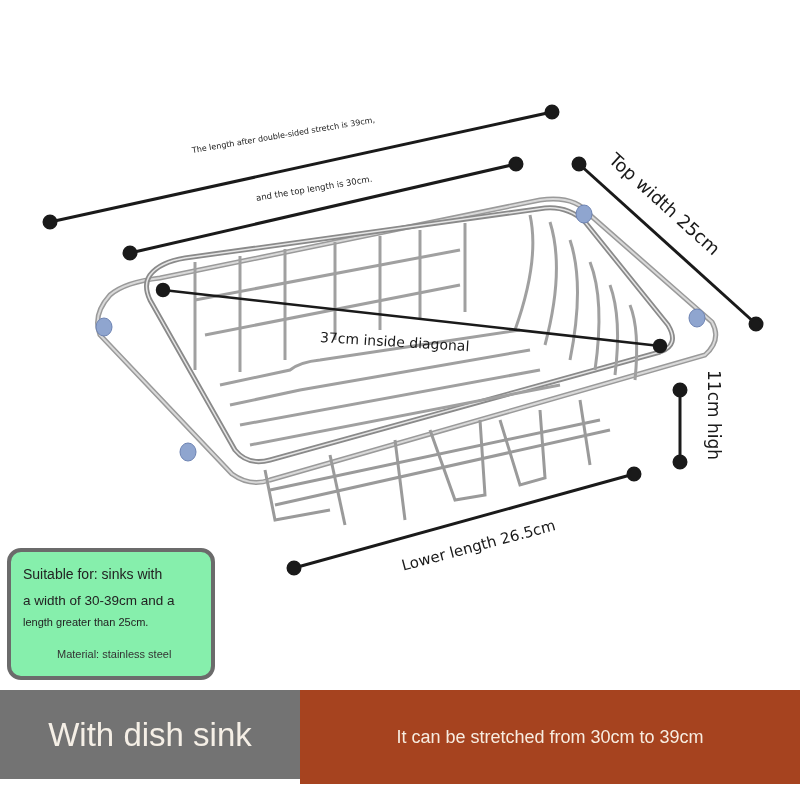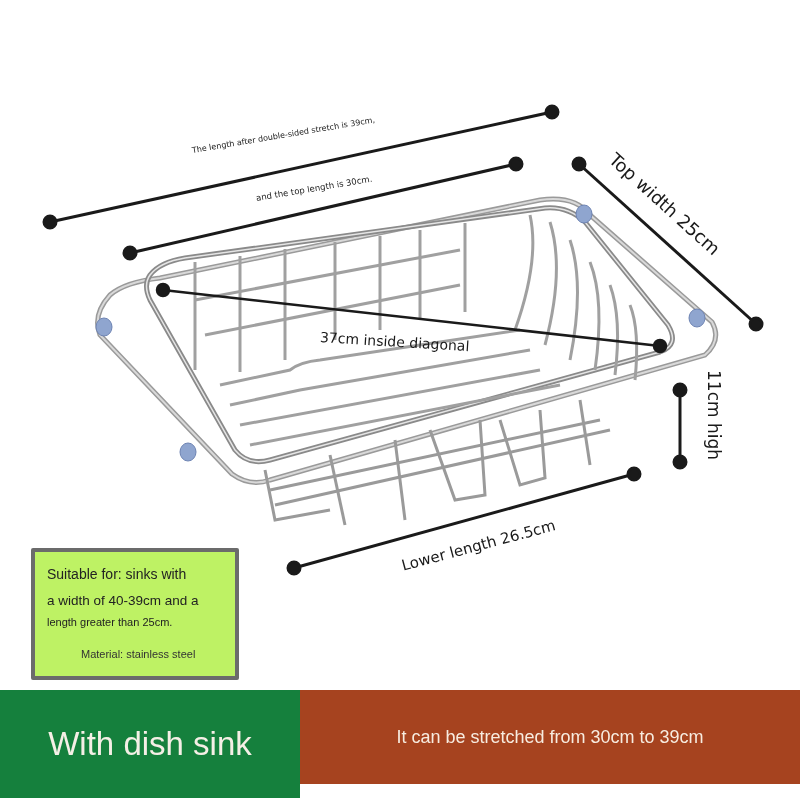--- a/index.html
+++ b/index.html
@@ -16,33 +16,32 @@
     }
     .lbl-stretch { left: 192px; top: 146px; font-size: 8px; transform: rotate(-9.5deg); }
     .lbl-top { left: 256px; top: 193px; font-size: 8.5px; transform: rotate(-9.5deg); }
     .lbl-width { left: 612px; top: 146px; font-size: 18px; transform: rotate(42deg); }
     .lbl-diag { left: 320px; top: 329px; font-size: 14px; transform: rotate(3.5deg); }
     .lbl-height { left: 702px; top: 370px; font-size: 17px; transform: rotate(90deg); transform-origin: left top; left: 724px; }
     .lbl-lower { left: 402px; top: 557px; font-size: 15px; transform: rotate(-15deg); }
 
     .info-box {
       position: absolute; left: 7px; top: 548px; width: 200px; height: 124px;
-      border: 4px solid #6b6b6b; border-radius: 2px; background: #bef264;
+      border: 4px solid #6b6b6b; border-radius: 14px; background: #86efac;
       box-sizing: content-box;
-      margin-left: 24px;
     }
     .info-line { position: absolute; left: 12px; color: #222; white-space: nowrap; font-family: "Liberation Sans", sans-serif; }
     .info-l1 { top: 14px; font-size: 14px; }
     .info-l2 { top: 41px; font-size: 13.5px; }
     .info-l3 { top: 64px; font-size: 11px; }
     .info-l4 { top: 96px; font-size: 11px; left: 14px; color: #333; padding-left: 32px; }
 
     .banner { position: absolute; left: 0; top: 690px; width: 800px; height: 110px; }
     .banner-left {
-      position: absolute; left: 0; top: 0; width: 300px; height: 108px; background: #15803d;
+      position: absolute; left: 0; top: 0; width: 300px; height: 89px; background: #737373;
       display: flex; align-items: center; justify-content: center;
     }
     .banner-left span { color: #f5efe6; font-size: 33px; font-family: "Liberation Sans", sans-serif; }
     .banner-right {
       position: absolute; left: 300px; top: 0; width: 500px; height: 94px; background: #a6431f;
       display: flex; align-items: center; justify-content: center;
     }
     .banner-right span { color: #f7ece0; font-size: 18px; font-family: "Liberation Sans", sans-serif; }
   </style>
 </head>
@@ -132,21 +131,21 @@
 
   <div class="label lbl-stretch">The length after double-sided stretch is 39cm,</div>
   <div class="label lbl-top">and the top length is 30cm.</div>
   <div class="label lbl-width">Top width 25cm</div>
   <div class="label lbl-diag">37cm inside diagonal</div>
   <div class="label lbl-height">11cm high</div>
   <div class="label lbl-lower">Lower length 26.5cm</div>
 
   <div class="info-box">
     <div class="info-line info-l1">Suitable for: sinks with</div>
-    <div class="info-line info-l2">a width of 40-39cm and a</div>
+    <div class="info-line info-l2">a width of 30-39cm and a</div>
     <div class="info-line info-l3">length greater than 25cm.</div>
     <div class="info-line info-l4">Material: stainless steel</div>
   </div>
 </div>
 
 <div class="banner">
   <div class="banner-left">
     <span>With dish sink</span>
   </div>
   <div class="banner-right">

